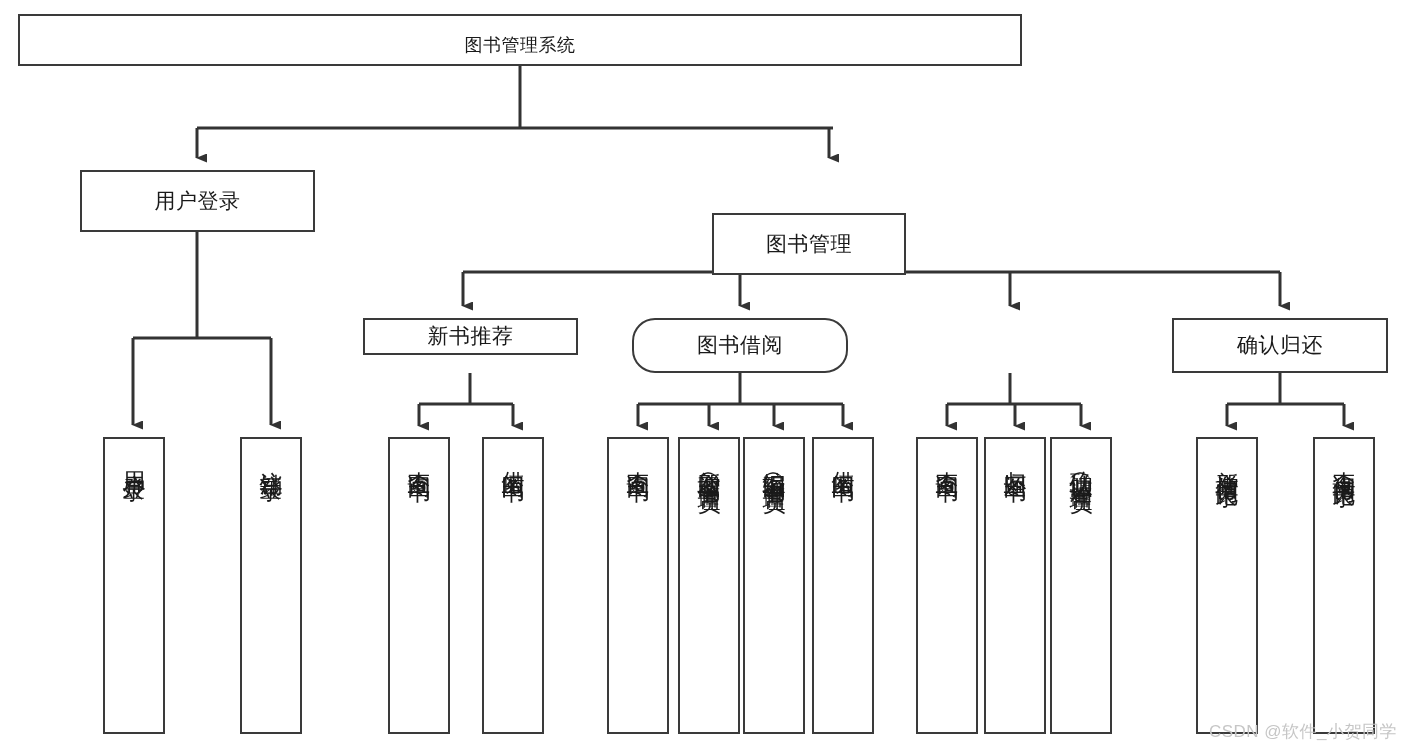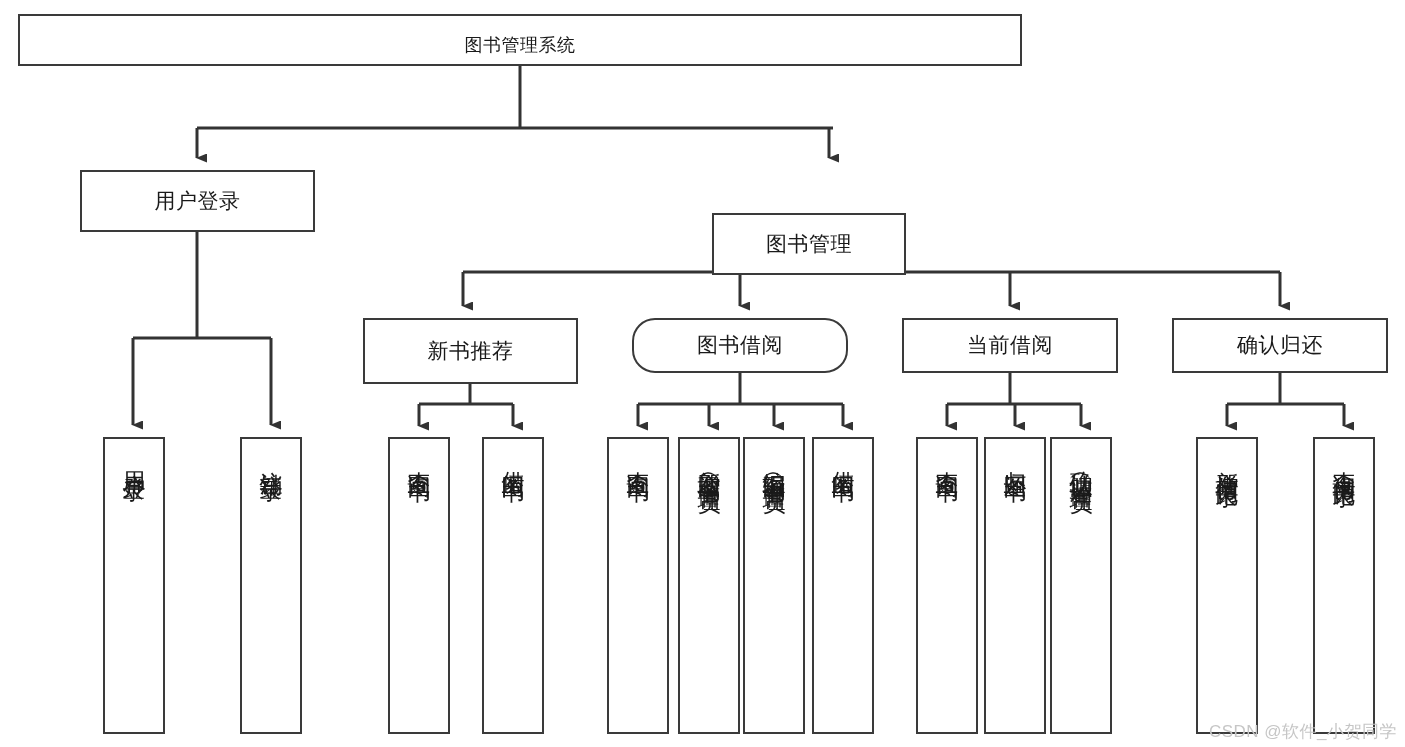--- a/index.html
+++ b/index.html
@@ -131,28 +131,25 @@
     <span class="lbl">图书管理系统</span>
   </div>
 
   <div class="node h" style="left:80px; top:170px; width:235px; height:62px;">
     <span class="lbl">用户登录</span>
   </div>
   <div class="node h" style="left:712px; top:170px; width:194px; height:62px;margin-top:43px;">
     <span class="lbl">图书管理</span>
   </div>
 
-  <div class="node h" style="left:363px; top:318px; width:215px; height:66px;">
+  <div class="node h" style="left:363px; top:318px; width:215px; height:37px;">
     <span class="lbl">新书推荐</span>
   </div>
   <div class="node h" style="left:632px; top:318px; width:216px; height:55px;border-radius:23px;">
     <span class="lbl">图书借阅</span>
-  </div>
-  <div class="node h" style="left:902px; top:318px; width:216px; height:55px;">
-    <span class="lbl">当前借阅</span>
   </div>
   <div class="node h" style="left:1172px; top:318px; width:216px; height:55px;">
     <span class="lbl">确认归还</span>
   </div>
 
   <div class="node v" style="left:103px; top:437px; width:62px; height:297px;">
     <span class="lbl">用户登录</span>
   </div>
   <div class="node v" style="left:240px; top:437px; width:62px; height:297px;">
     <span class="lbl">注销登录</span>

